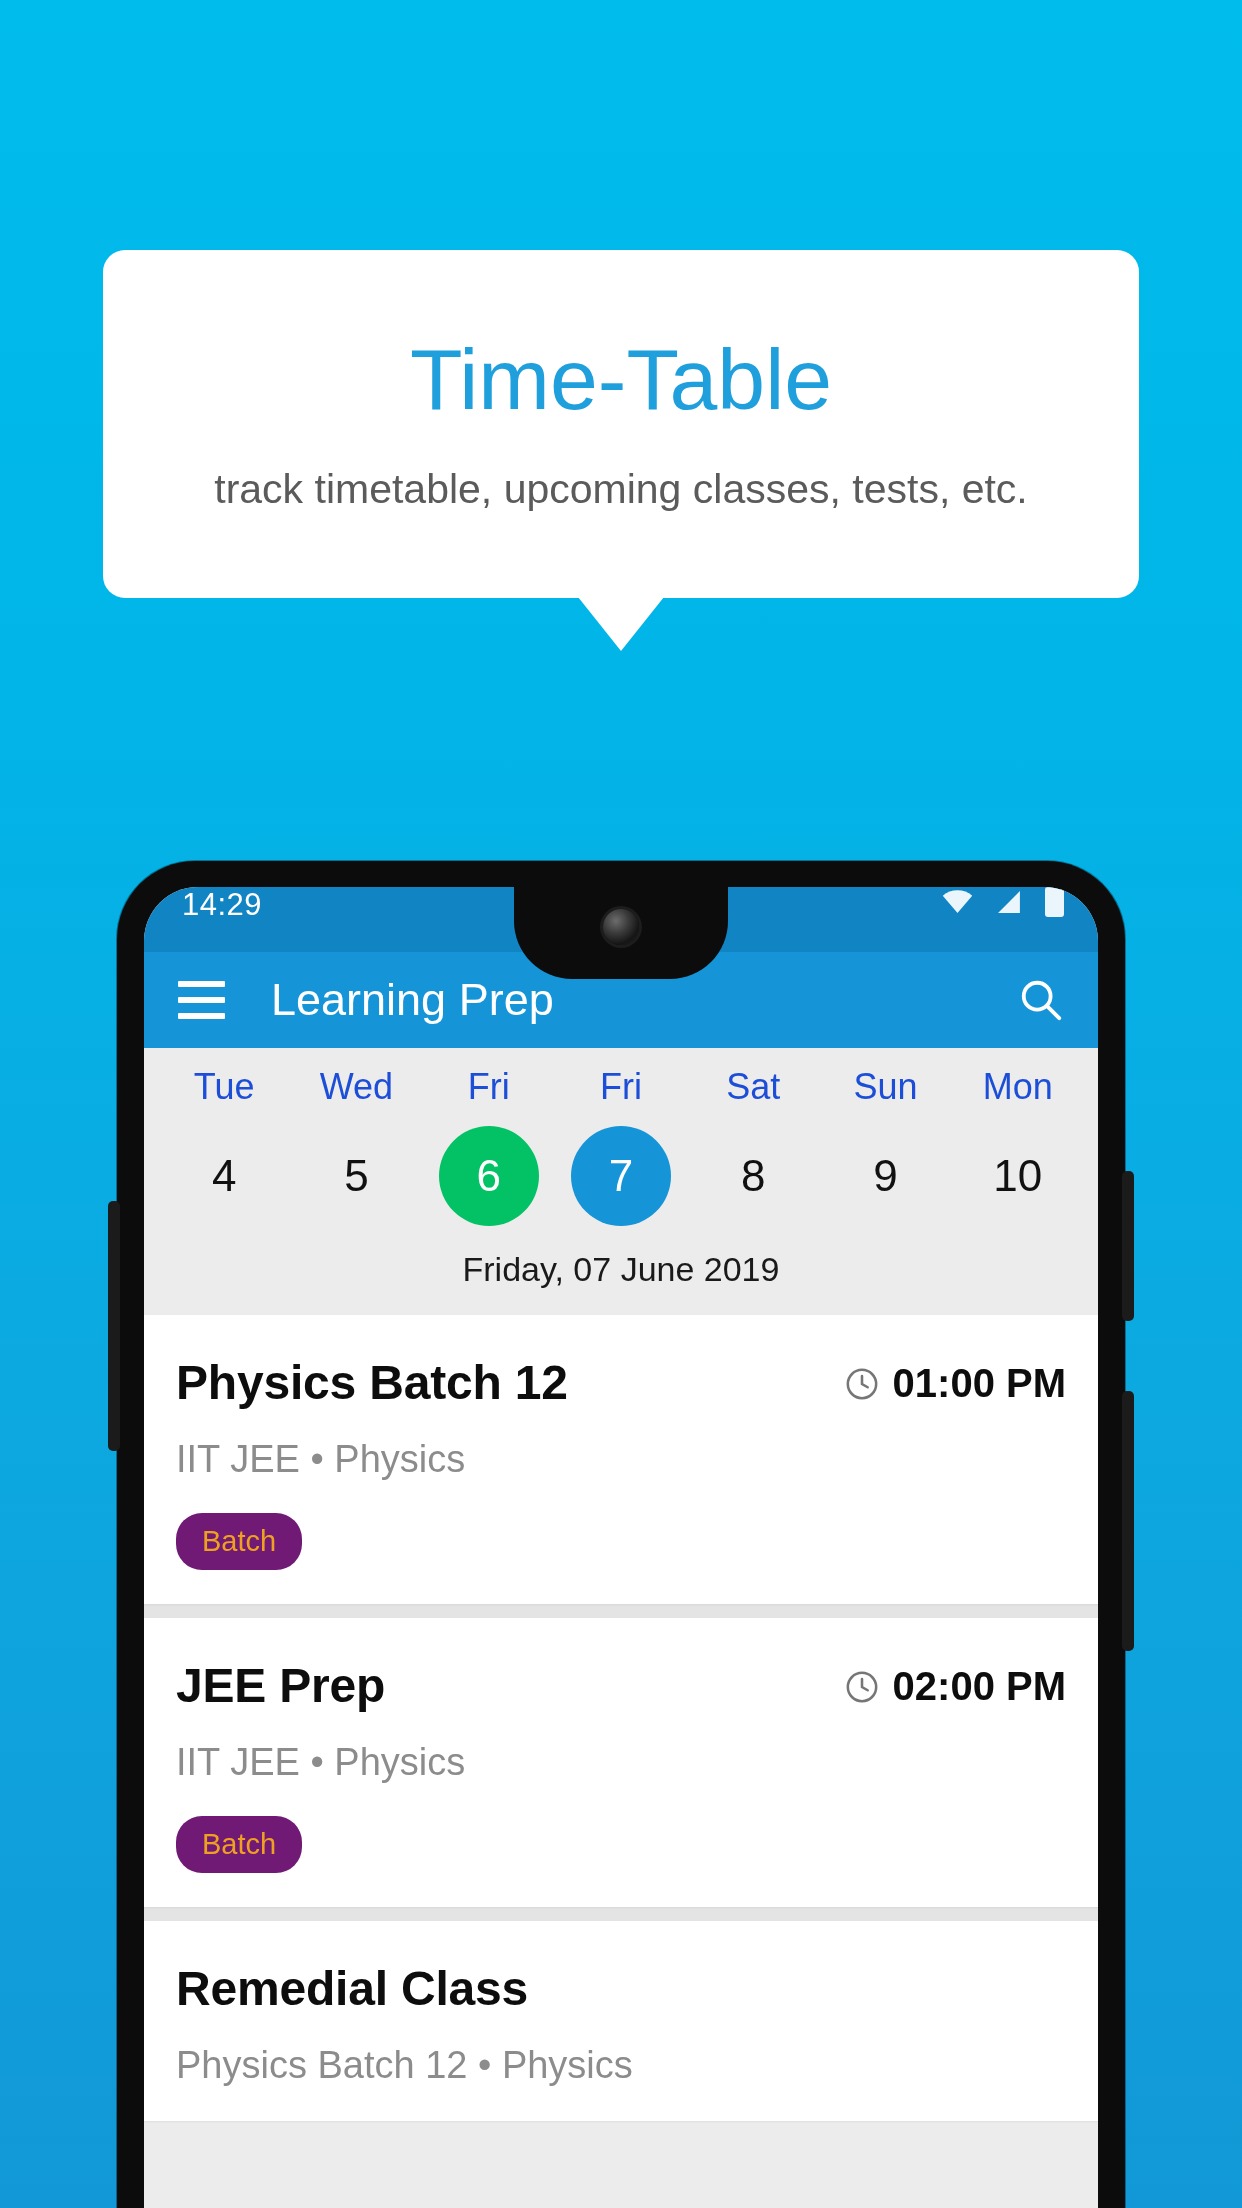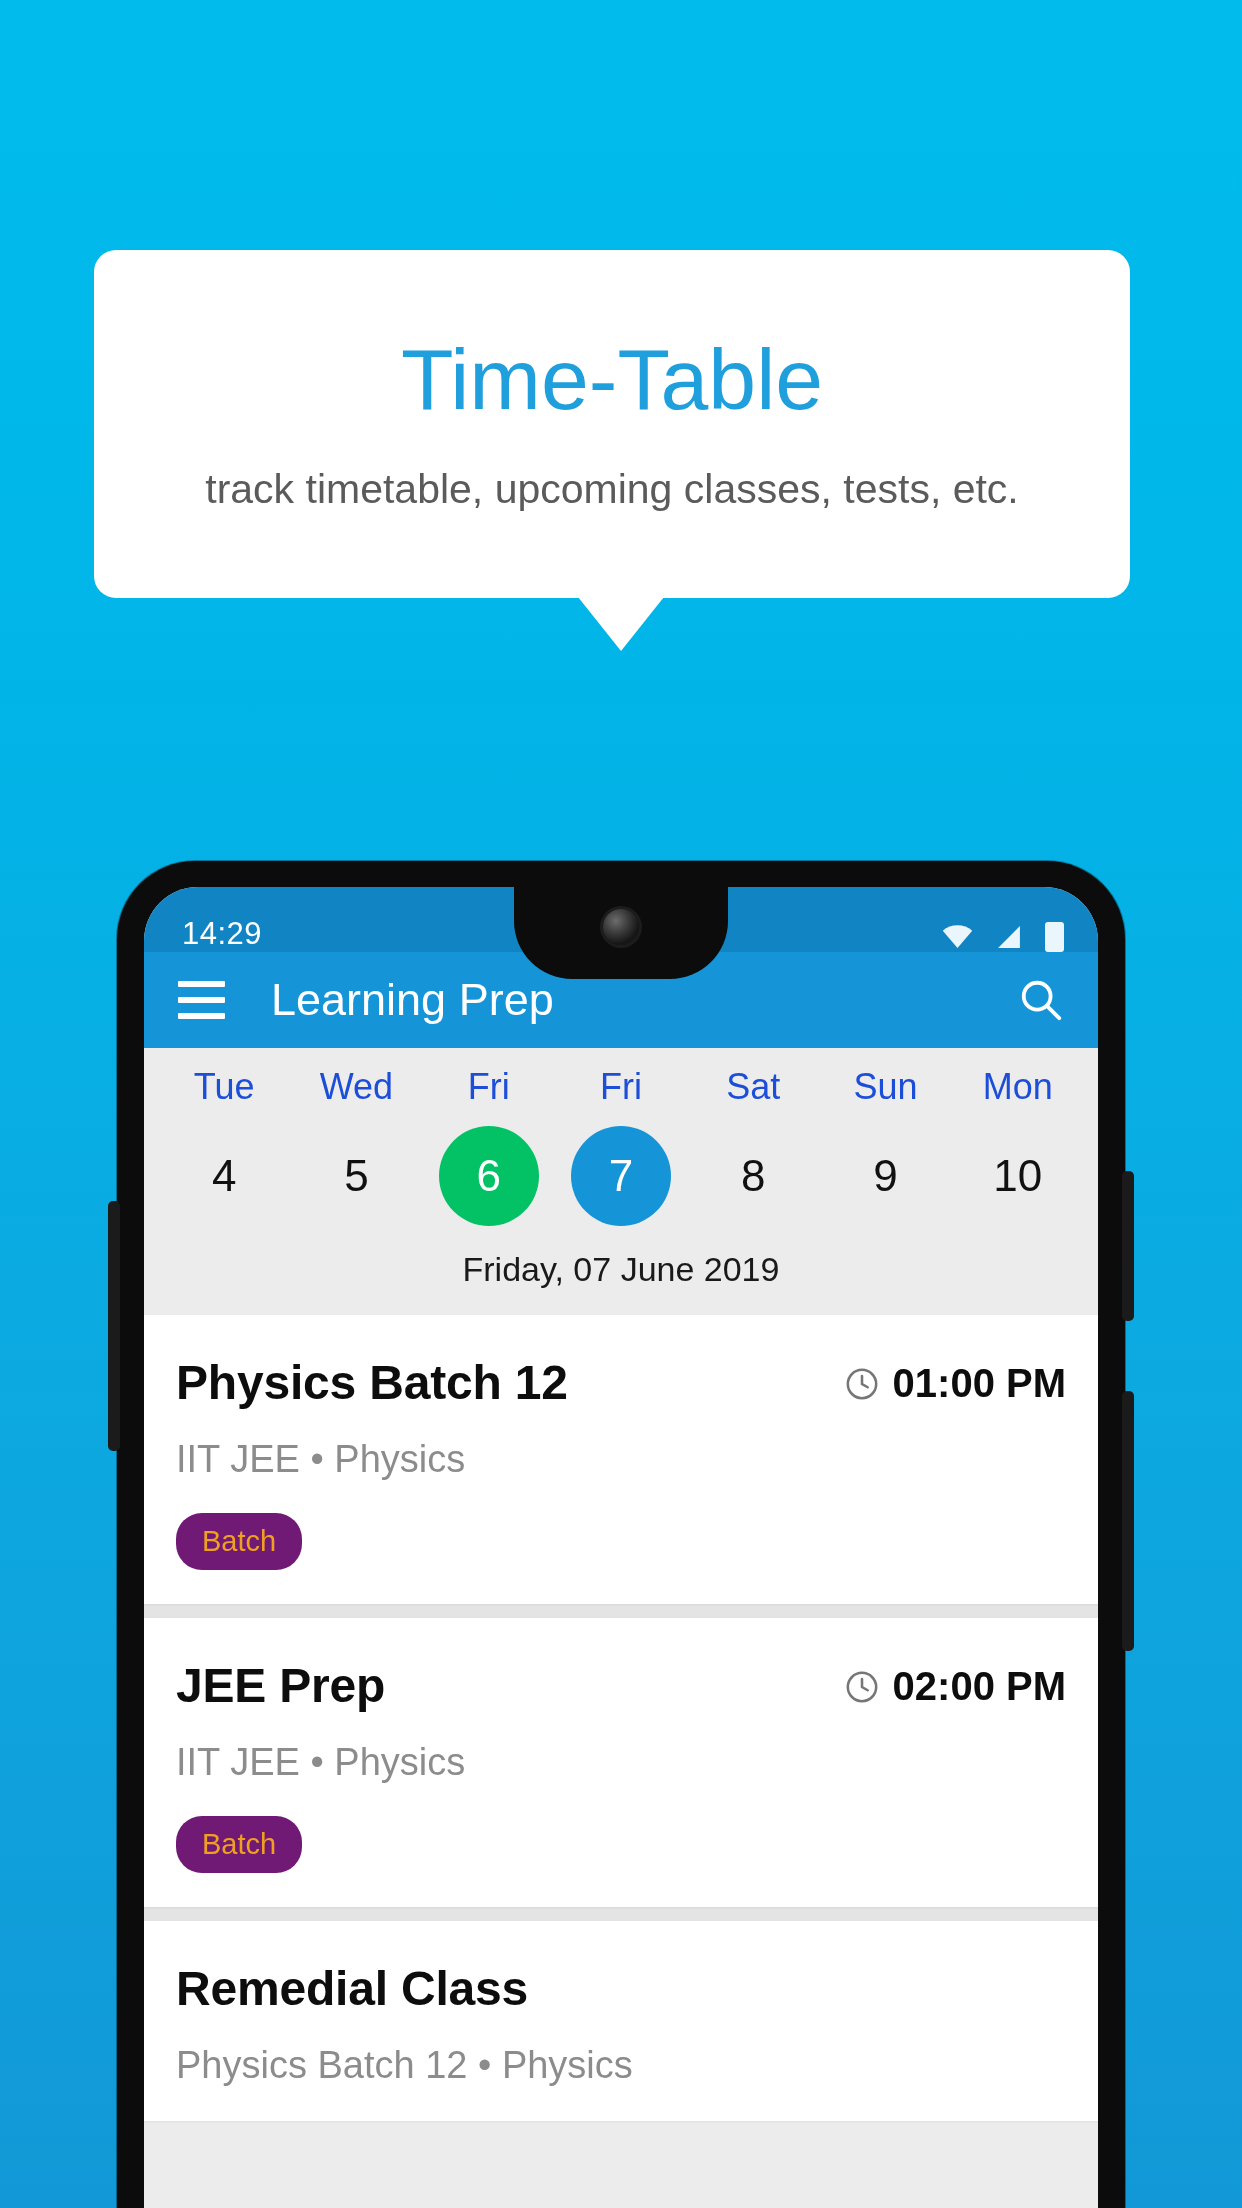--- a/index.html
+++ b/index.html
@@ -5,21 +5,21 @@
   * { margin:0; padding:0; box-sizing:border-box; }
   html, body { width:1242px; height:2208px; overflow:hidden; }
   body {
     font-family:"Liberation Sans", sans-serif;
     background:linear-gradient(180deg,#00BCEC 0%,#01B5E8 30%,#0DA8E0 65%,#1298D6 100%);
     position:relative;
   }
 
   
   #bubble{
-    position:absolute; left:94px; top:250px; width:1036px; height:348px;
+    position:absolute; left:103px; top:250px; width:1036px; height:348px;
     background:#FFFFFF; border-radius:22px;
     display:flex; flex-direction:column; align-items:center; justify-content:center;
   }
   #bubble-title{
     font-size:86px; color:#1F9FDB; font-weight:400;
     letter-spacing:0px; line-height:1;
   }
   #bubble-sub{
     margin-top:44px; font-size:41px; color:#5B5B5B; font-weight:400;
   }
@@ -46,21 +46,21 @@
 
   #screen{
     position:absolute; left:27px; top:26px; right:27px; bottom:0;
     background:#ECECEC; overflow:hidden;
     border-radius:54px 54px 0 0;
   }
 
   
   #statusbar{
     position:relative; height:65px; background:#1184C4;
-    display:flex; align-items:flex-end; justify-content:space-between;
+    display:flex; align-items:flex-start; justify-content:space-between;
     padding:0 34px 0 38px;
   }
   #status-time{ color:#FFFFFF; font-size:31px; font-weight:400; letter-spacing:.5px; }
   #status-icons{ display:flex; align-items:center; gap:22px; }
   .ic-wifi{ width:31px; height:24px; }
   .ic-signal{ width:28px; height:24px; }
   .ic-batt{ width:19px; height:30px; background:#EAF6FC; border-radius:3px; }
 
   
   #notch{

